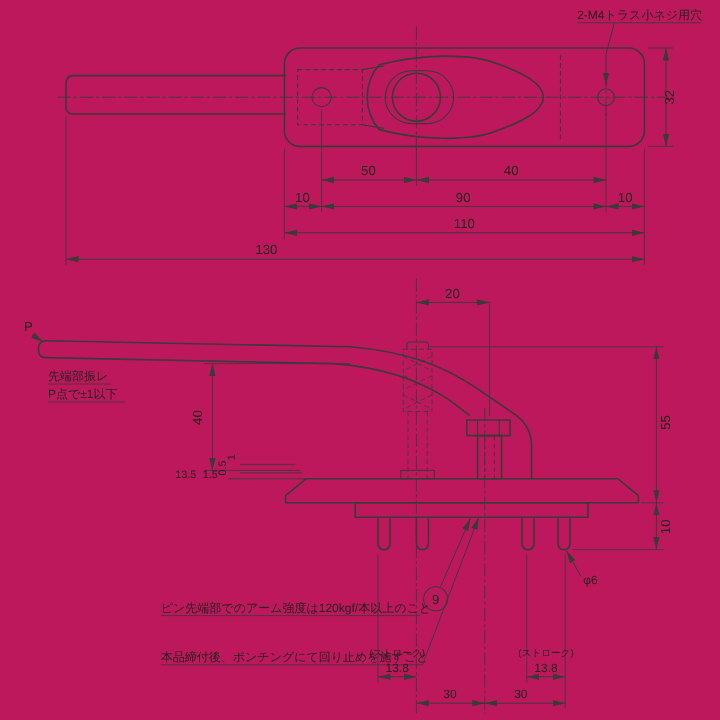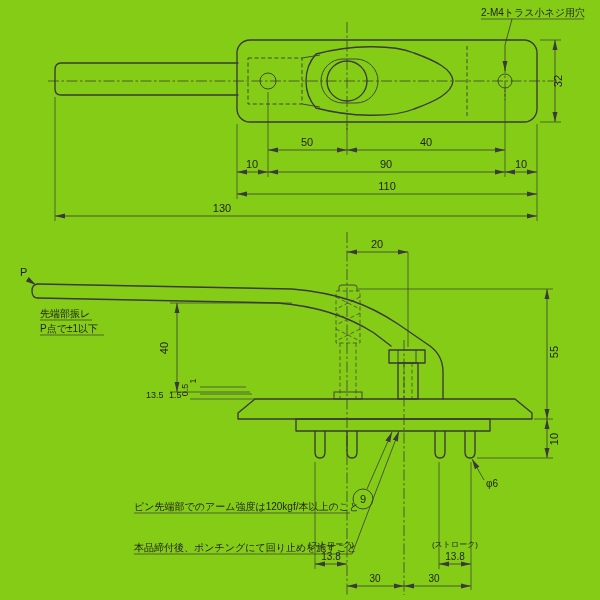--- a/index.html
+++ b/index.html
@@ -1,16 +1,16 @@
 <!DOCTYPE html>
 <html><head>
 <meta charset="utf-8">
 <style>
   html,body{margin:0;padding:0;background:#ffffff;}
-  .sheet{width:600px;height:600px;background:#84cc16;position:relative;overflow:hidden;
+  .sheet{width:600px;height:600px;background:#be185d;position:relative;overflow:hidden;
          font-family:"Liberation Sans","DejaVu Sans",sans-serif;}
   svg{display:block;}
   .ol{fill:none;stroke:#3a3a3a;stroke-width:1.35;stroke-linejoin:round;stroke-linecap:round;}
   .tl{fill:none;stroke:#3a3a3a;stroke-width:0.9;}
   .xl{fill:none;stroke:#3a3a3a;stroke-width:0.7;}
   .hid{stroke-dasharray:4 2.6;}
   .cl{fill:none;stroke:#3a3a3a;stroke-width:0.75;stroke-dasharray:11 2.5 2.5 2.5;}
   .dim{fill:none;stroke:#3a3a3a;stroke-width:0.8;}
   text{fill:#1f1f1f;font-size:11px;font-family:"Liberation Sans","DejaVu Sans",sans-serif;}
   .t-mid{text-anchor:middle;}

